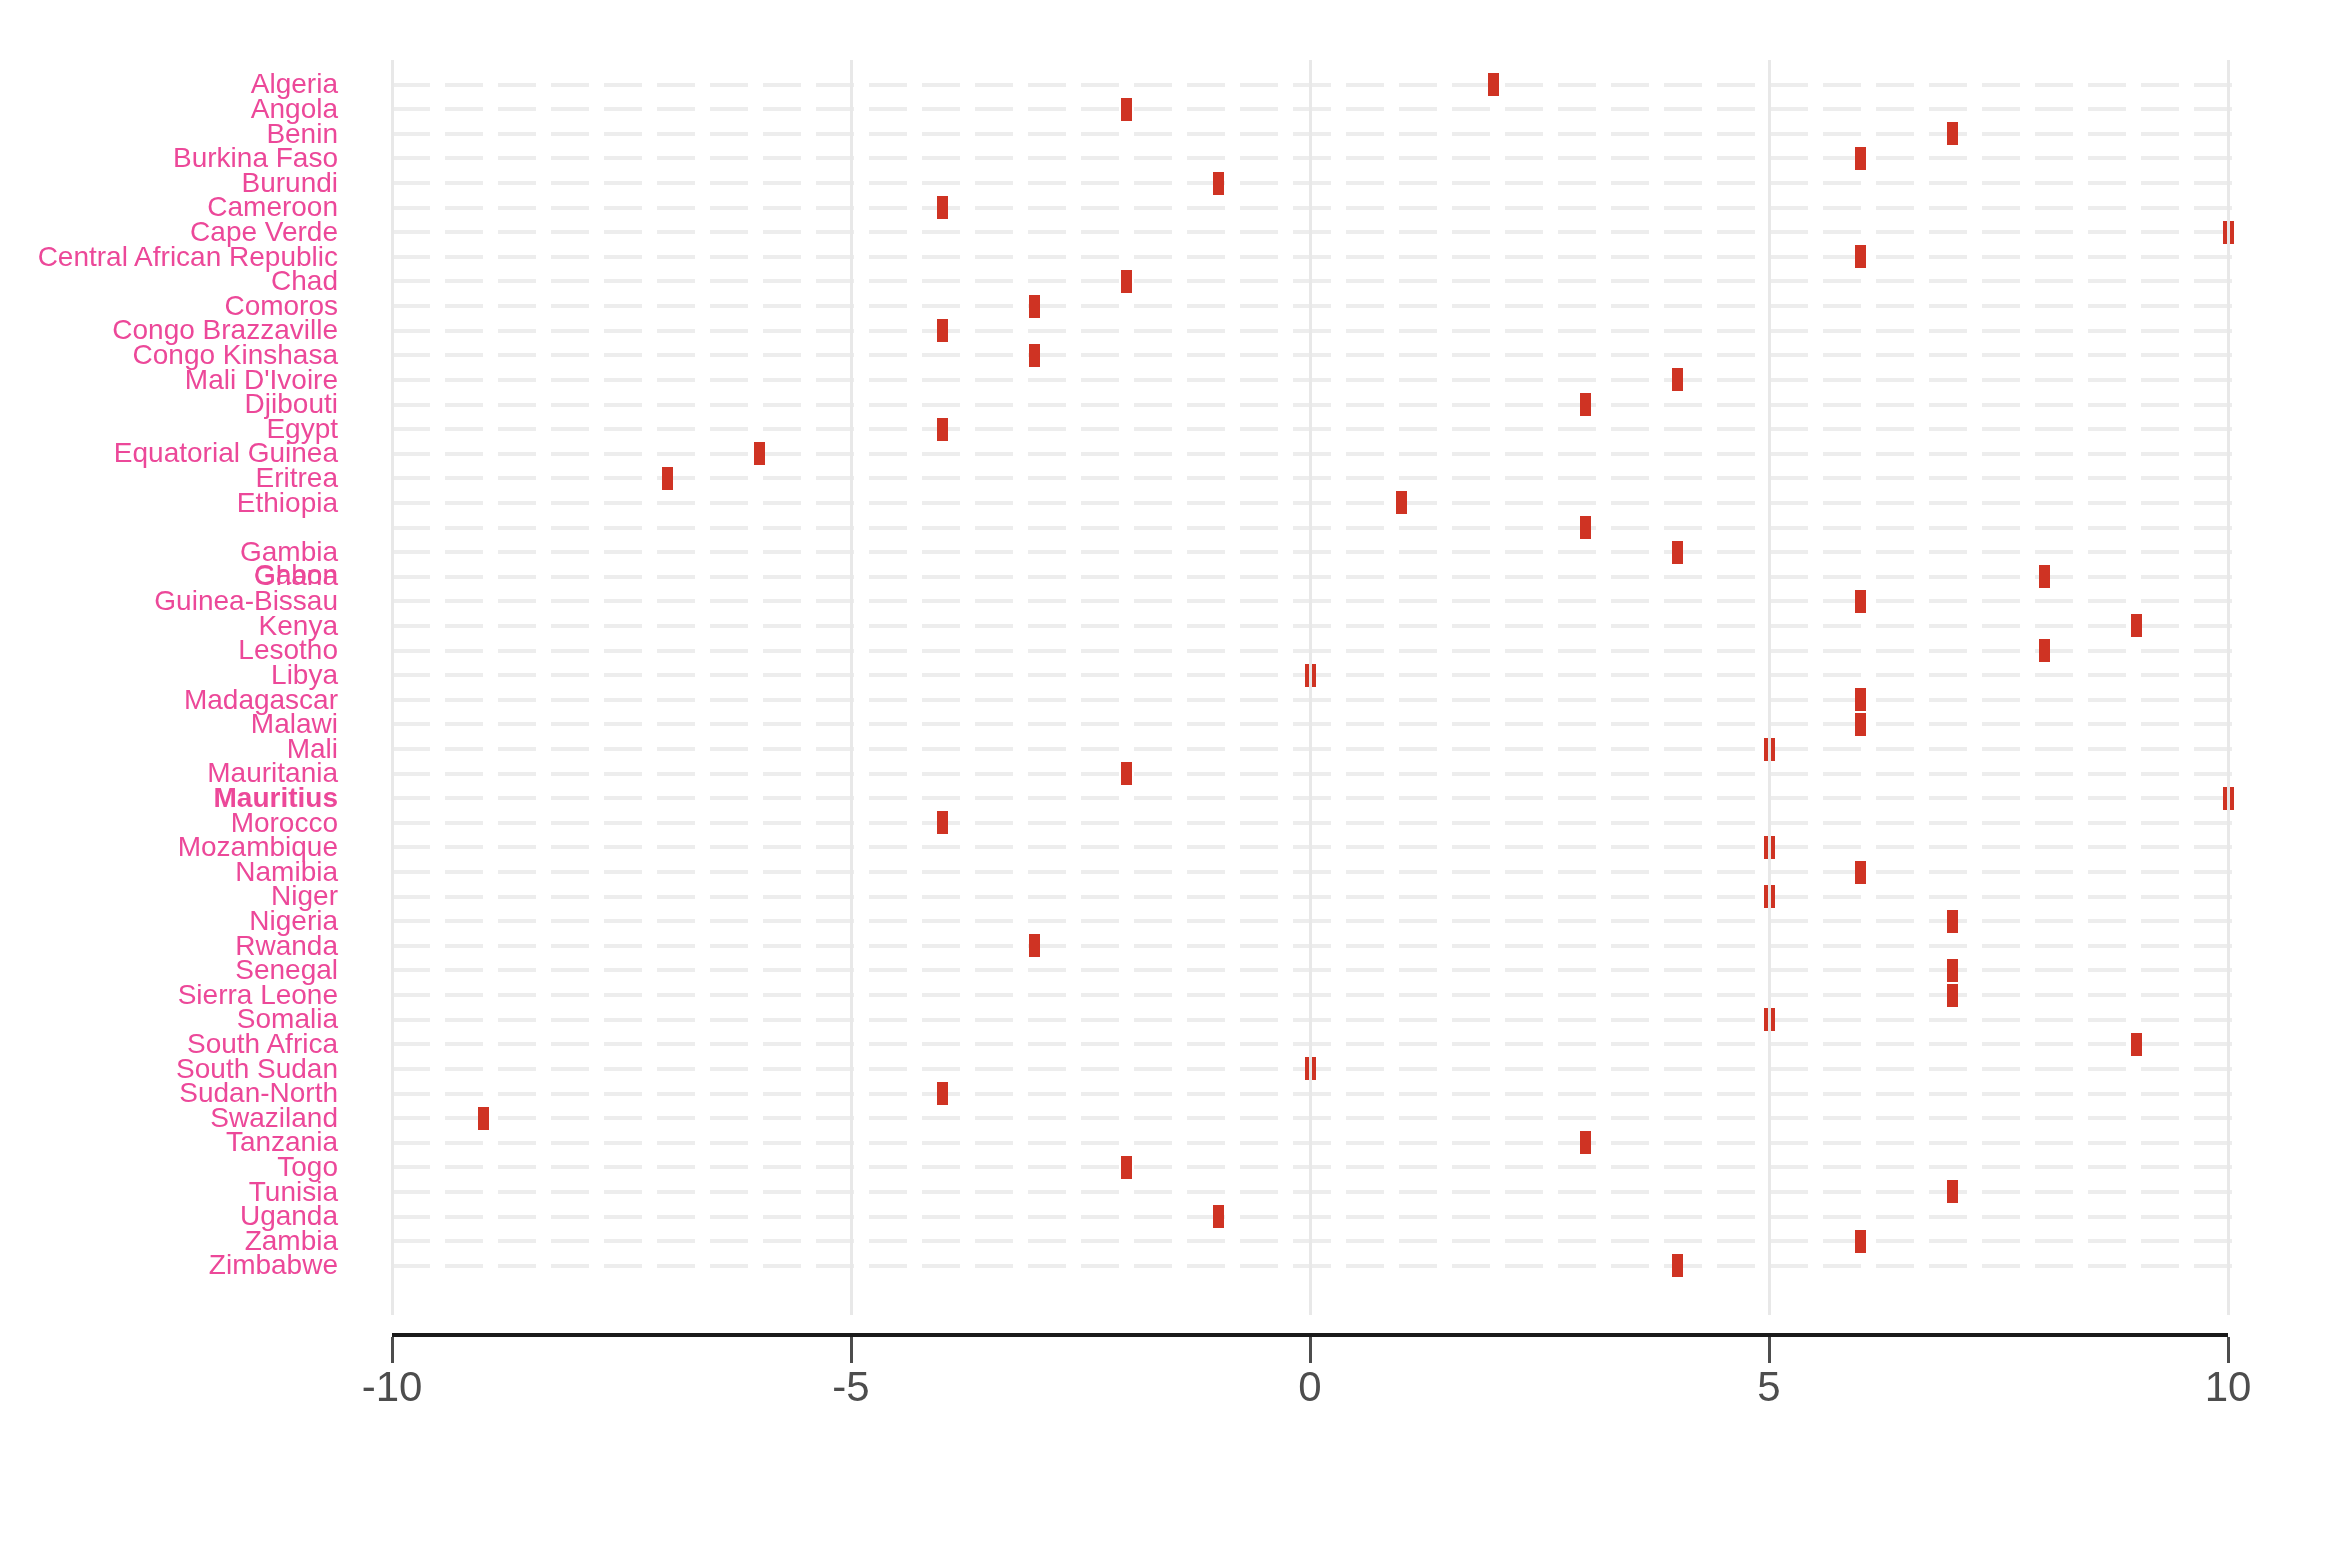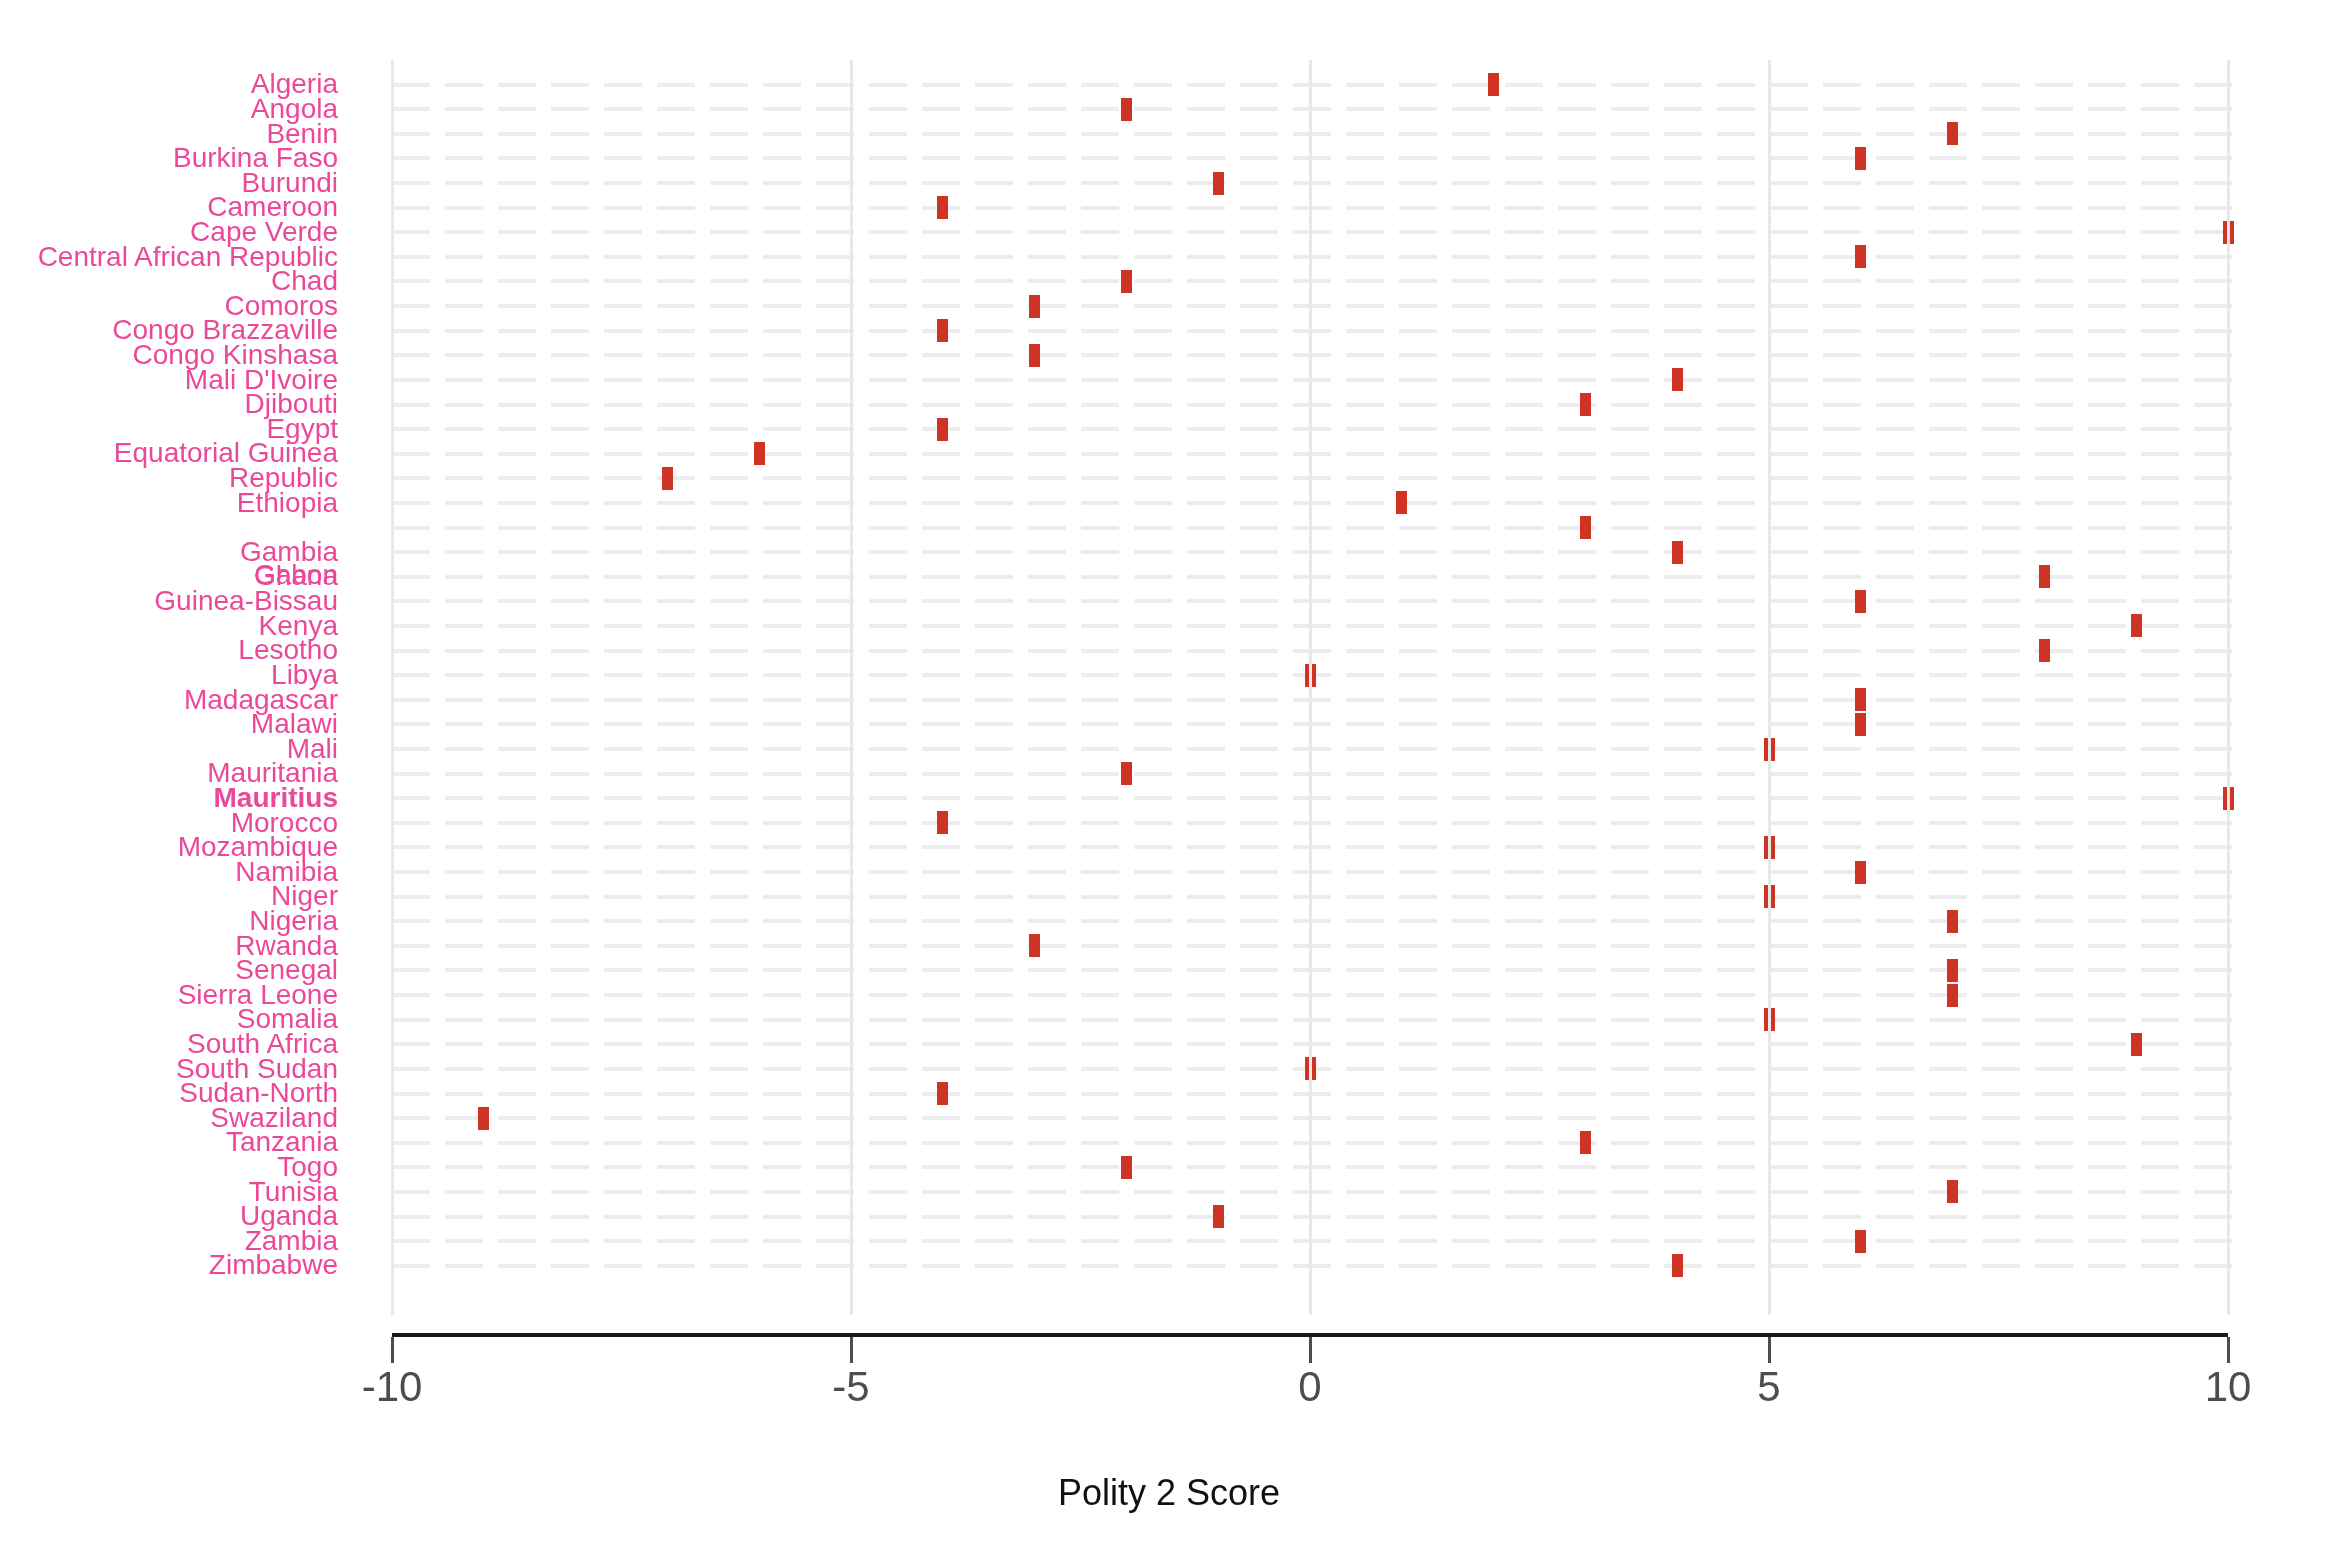--- a/index.html
+++ b/index.html
@@ -146,21 +146,21 @@
       <div class="ylabel" style="top: 159.951px; height: 24.6078px; line-height: 24.6078px;">Cape Verde</div>
       <div class="ylabel" style="top: 184.559px; height: 24.6078px; line-height: 24.6078px;">Central African Republic</div>
       <div class="ylabel" style="top: 209.167px; height: 24.6078px; line-height: 24.6078px;">Chad</div>
       <div class="ylabel" style="top: 233.775px; height: 24.6078px; line-height: 24.6078px;">Comoros</div>
       <div class="ylabel" style="top: 258.382px; height: 24.6078px; line-height: 24.6078px;">Congo Brazzaville</div>
       <div class="ylabel" style="top: 282.99px; height: 24.6078px; line-height: 24.6078px;">Congo Kinshasa</div>
       <div class="ylabel" style="top: 307.598px; height: 24.6078px; line-height: 24.6078px;">Mali D'Ivoire</div>
       <div class="ylabel" style="top: 332.206px; height: 24.6078px; line-height: 24.6078px;">Djibouti</div>
       <div class="ylabel" style="top: 356.814px; height: 24.6078px; line-height: 24.6078px;">Egypt</div>
       <div class="ylabel" style="top: 381.422px; height: 24.6078px; line-height: 24.6078px;">Equatorial Guinea</div>
-      <div class="ylabel" style="top: 406.029px; height: 24.6078px; line-height: 24.6078px;">Republic</div>
+      <div class="ylabel" style="top: 406.029px; height: 24.6078px; line-height: 24.6078px;">Eritrea</div>
       <div class="ylabel" style="top: 430.637px; height: 24.6078px; line-height: 24.6078px;">Ethiopia</div>
       <div class="ylabel" style="top: 455.245px; height: 24.6078px; line-height: 24.6078px; margin-top: 48px;">Gabon</div>
       <div class="ylabel" style="top: 479.853px; height: 24.6078px; line-height: 24.6078px;">Gambia</div>
       <div class="ylabel" style="top: 504.461px; height: 24.6078px; line-height: 24.6078px;">Ghana</div>
       <div class="ylabel" style="top: 529.069px; height: 24.6078px; line-height: 24.6078px;">Guinea-Bissau</div>
       <div class="ylabel" style="top: 553.676px; height: 24.6078px; line-height: 24.6078px;">Kenya</div>
       <div class="ylabel" style="top: 578.284px; height: 24.6078px; line-height: 24.6078px;">Lesotho</div>
       <div class="ylabel" style="top: 602.892px; height: 24.6078px; line-height: 24.6078px;">Libya</div>
       <div class="ylabel" style="top: 627.5px; height: 24.6078px; line-height: 24.6078px;">Madagascar</div>
       <div class="ylabel" style="top: 652.108px; height: 24.6078px; line-height: 24.6078px;">Malawi</div>
@@ -389,21 +389,20 @@
       </div>
   <div class="vgrid" style="left: 0px;"></div>
       <div class="vgrid" style="left: 459px;"></div>
       <div class="vgrid" style="left: 918px;"></div>
       <div class="vgrid" style="left: 1377px;"></div>
       <div class="vgrid" style="left: 1836px;"></div>
     </div>
 
   <div id="xaxis-line"></div>
 
-  <div id="xaxis-title">Polity 2 Score</div>
 
 <div class="xtick" style="left: 392px;"></div>
     <div class="xticklabel" style="left: 392px;">-10</div>
     <div class="xtick" style="left: 851px;"></div>
     <div class="xticklabel" style="left: 851px;">-5</div>
     <div class="xtick" style="left: 1310px;"></div>
     <div class="xticklabel" style="left: 1310px;">0</div>
     <div class="xtick" style="left: 1769px;"></div>
     <div class="xticklabel" style="left: 1769px;">5</div>
     <div class="xtick" style="left: 2228px;"></div>

